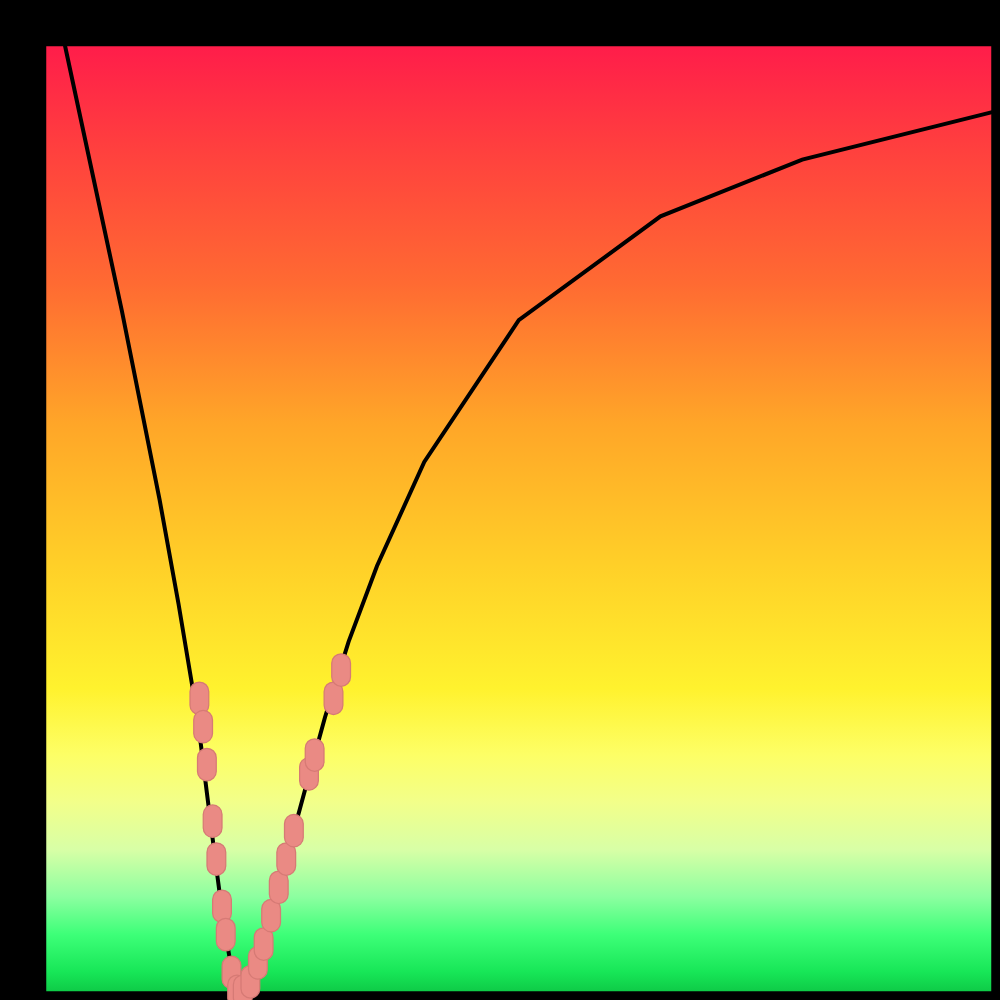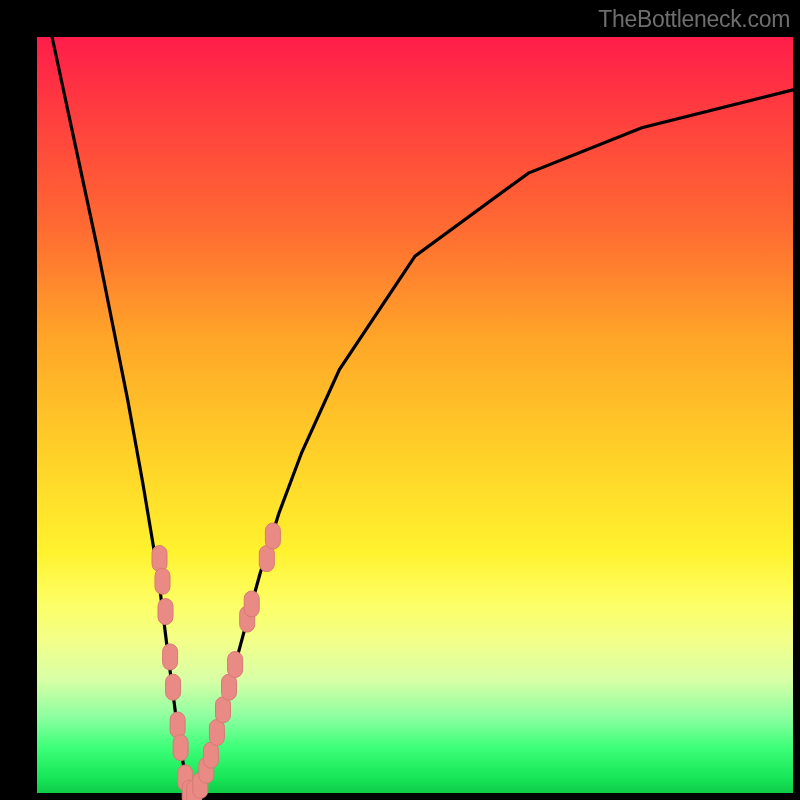--- a/index.html
+++ b/index.html
@@ -84,14 +84,13 @@
           <rect x="178.5" y="659.8" width="15" height="26" rx="7.5" fill="#ea8a84" stroke="#d67a75" stroke-width="1"></rect>
           <rect x="184.5" y="637.2" width="15" height="26" rx="7.5" fill="#ea8a84" stroke="#d67a75" stroke-width="1"></rect>
           <rect x="190.6" y="614.5" width="15" height="26" rx="7.5" fill="#ea8a84" stroke="#d67a75" stroke-width="1"></rect>
           <rect x="202.7" y="569.1" width="15" height="26" rx="7.5" fill="#ea8a84" stroke="#d67a75" stroke-width="1"></rect>
           <rect x="207.2" y="554.0" width="15" height="26" rx="7.5" fill="#ea8a84" stroke="#d67a75" stroke-width="1"></rect>
           <rect x="222.3" y="508.6" width="15" height="26" rx="7.5" fill="#ea8a84" stroke="#d67a75" stroke-width="1"></rect>
           <rect x="228.4" y="486.0" width="15" height="26" rx="7.5" fill="#ea8a84" stroke="#d67a75" stroke-width="1"></rect>
         </g>
     </svg>
   </div>
-  <div class="watermark">TheBottleneck.com</div>
 </div>
 
 </body></html>

